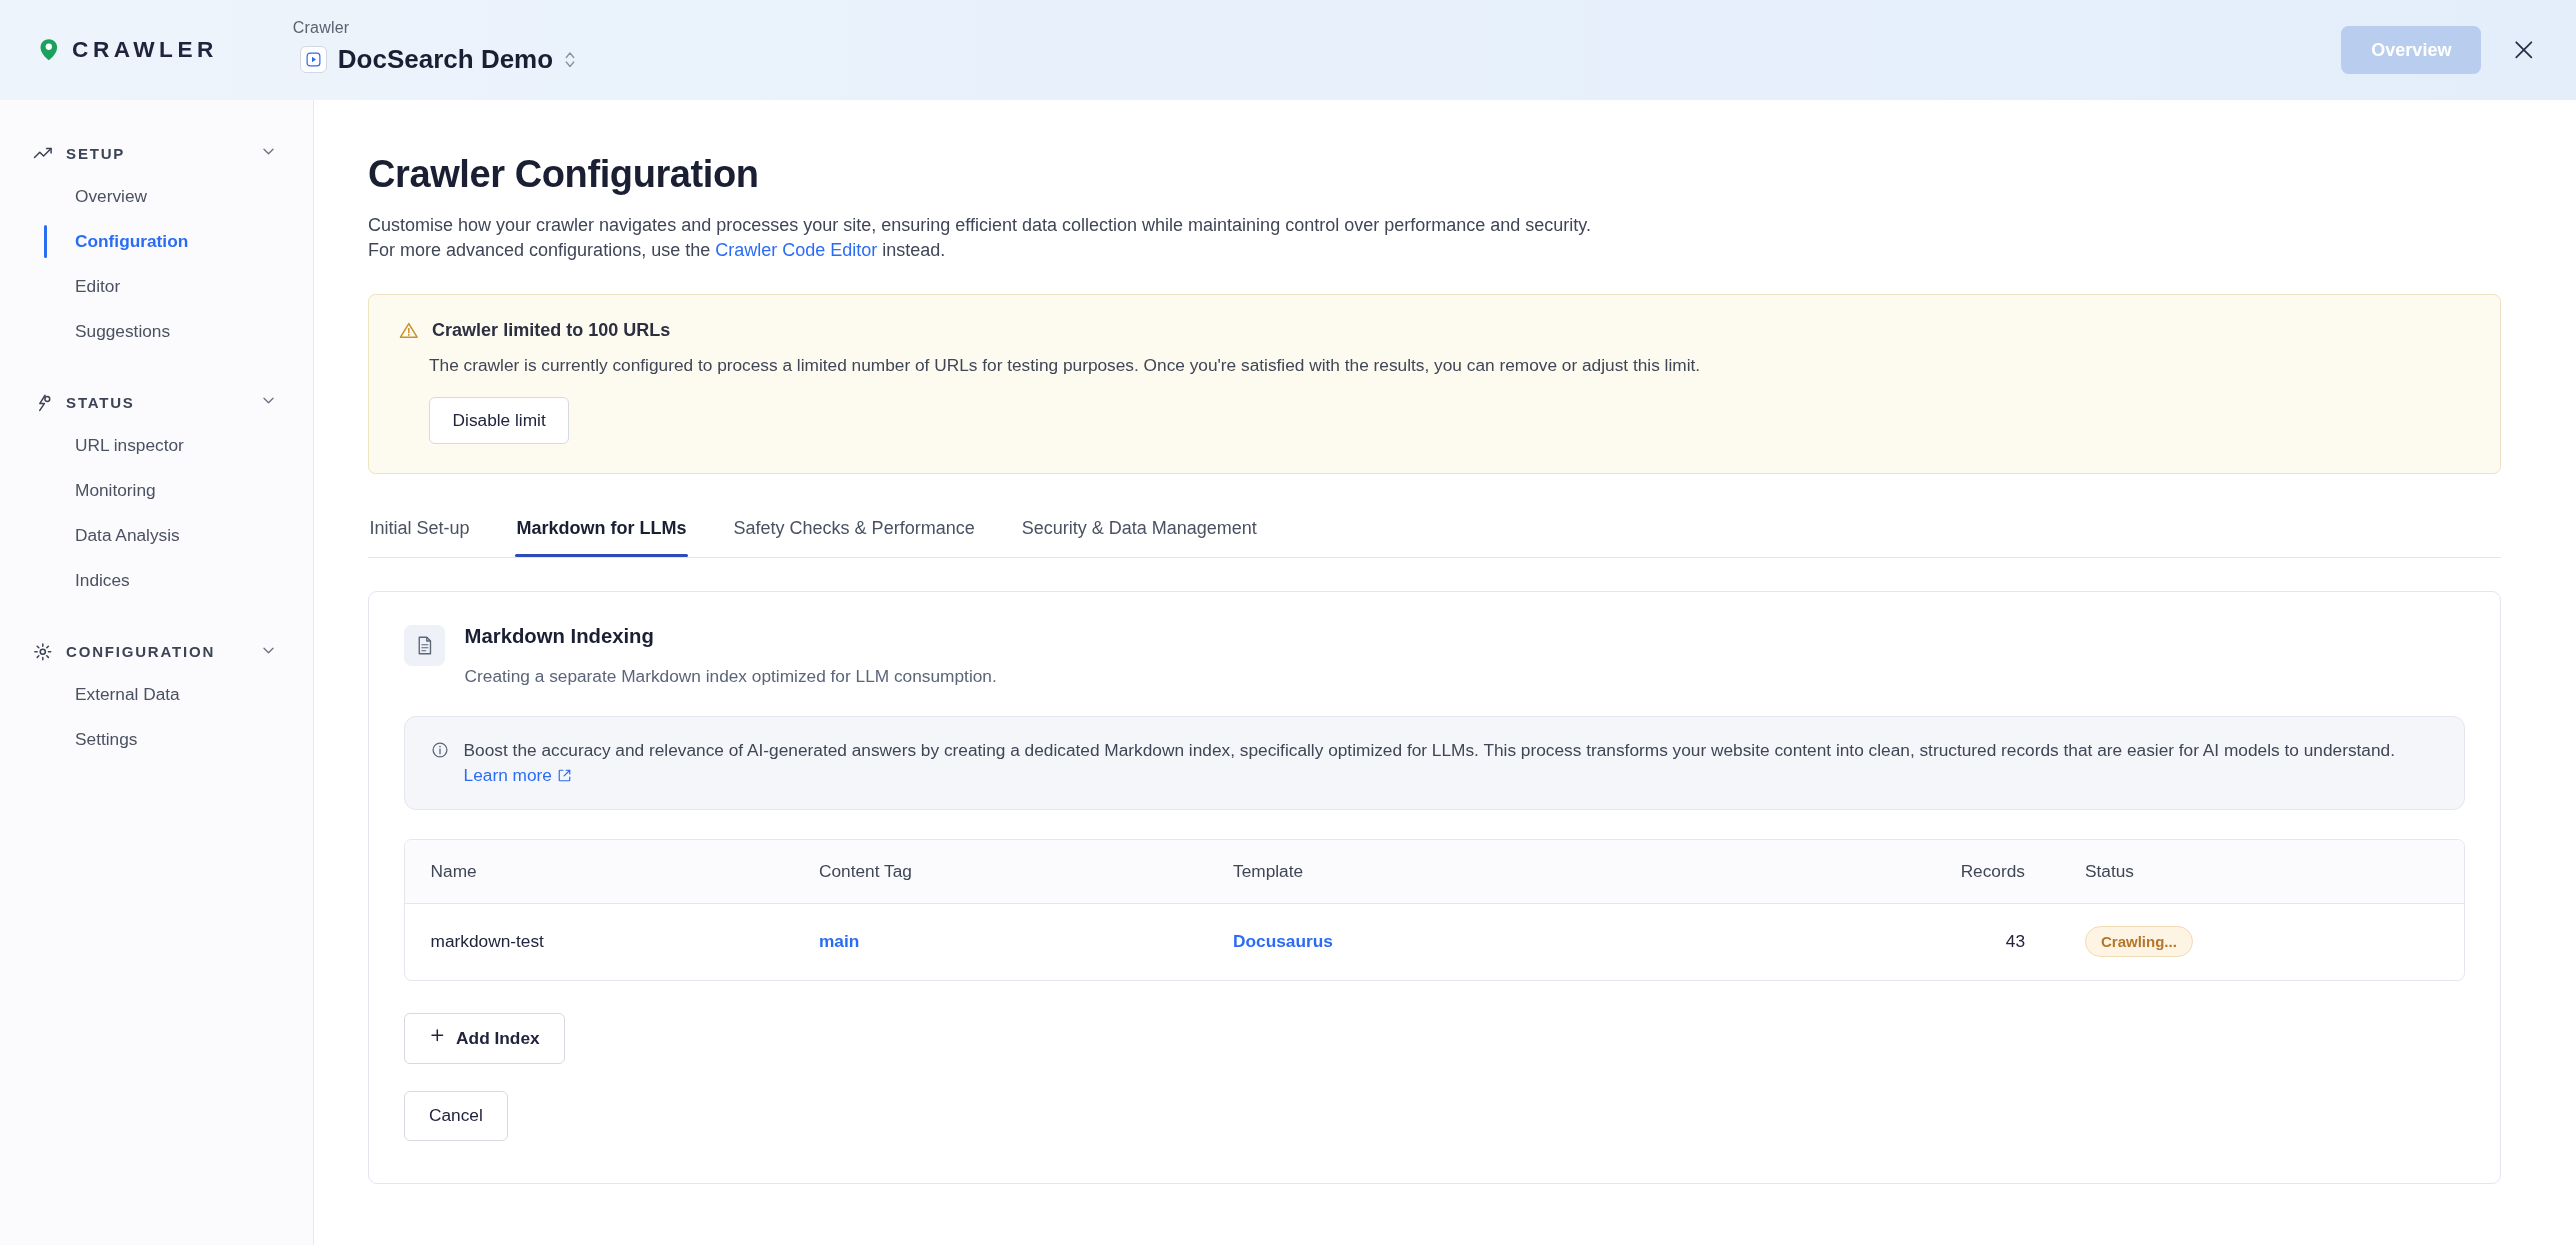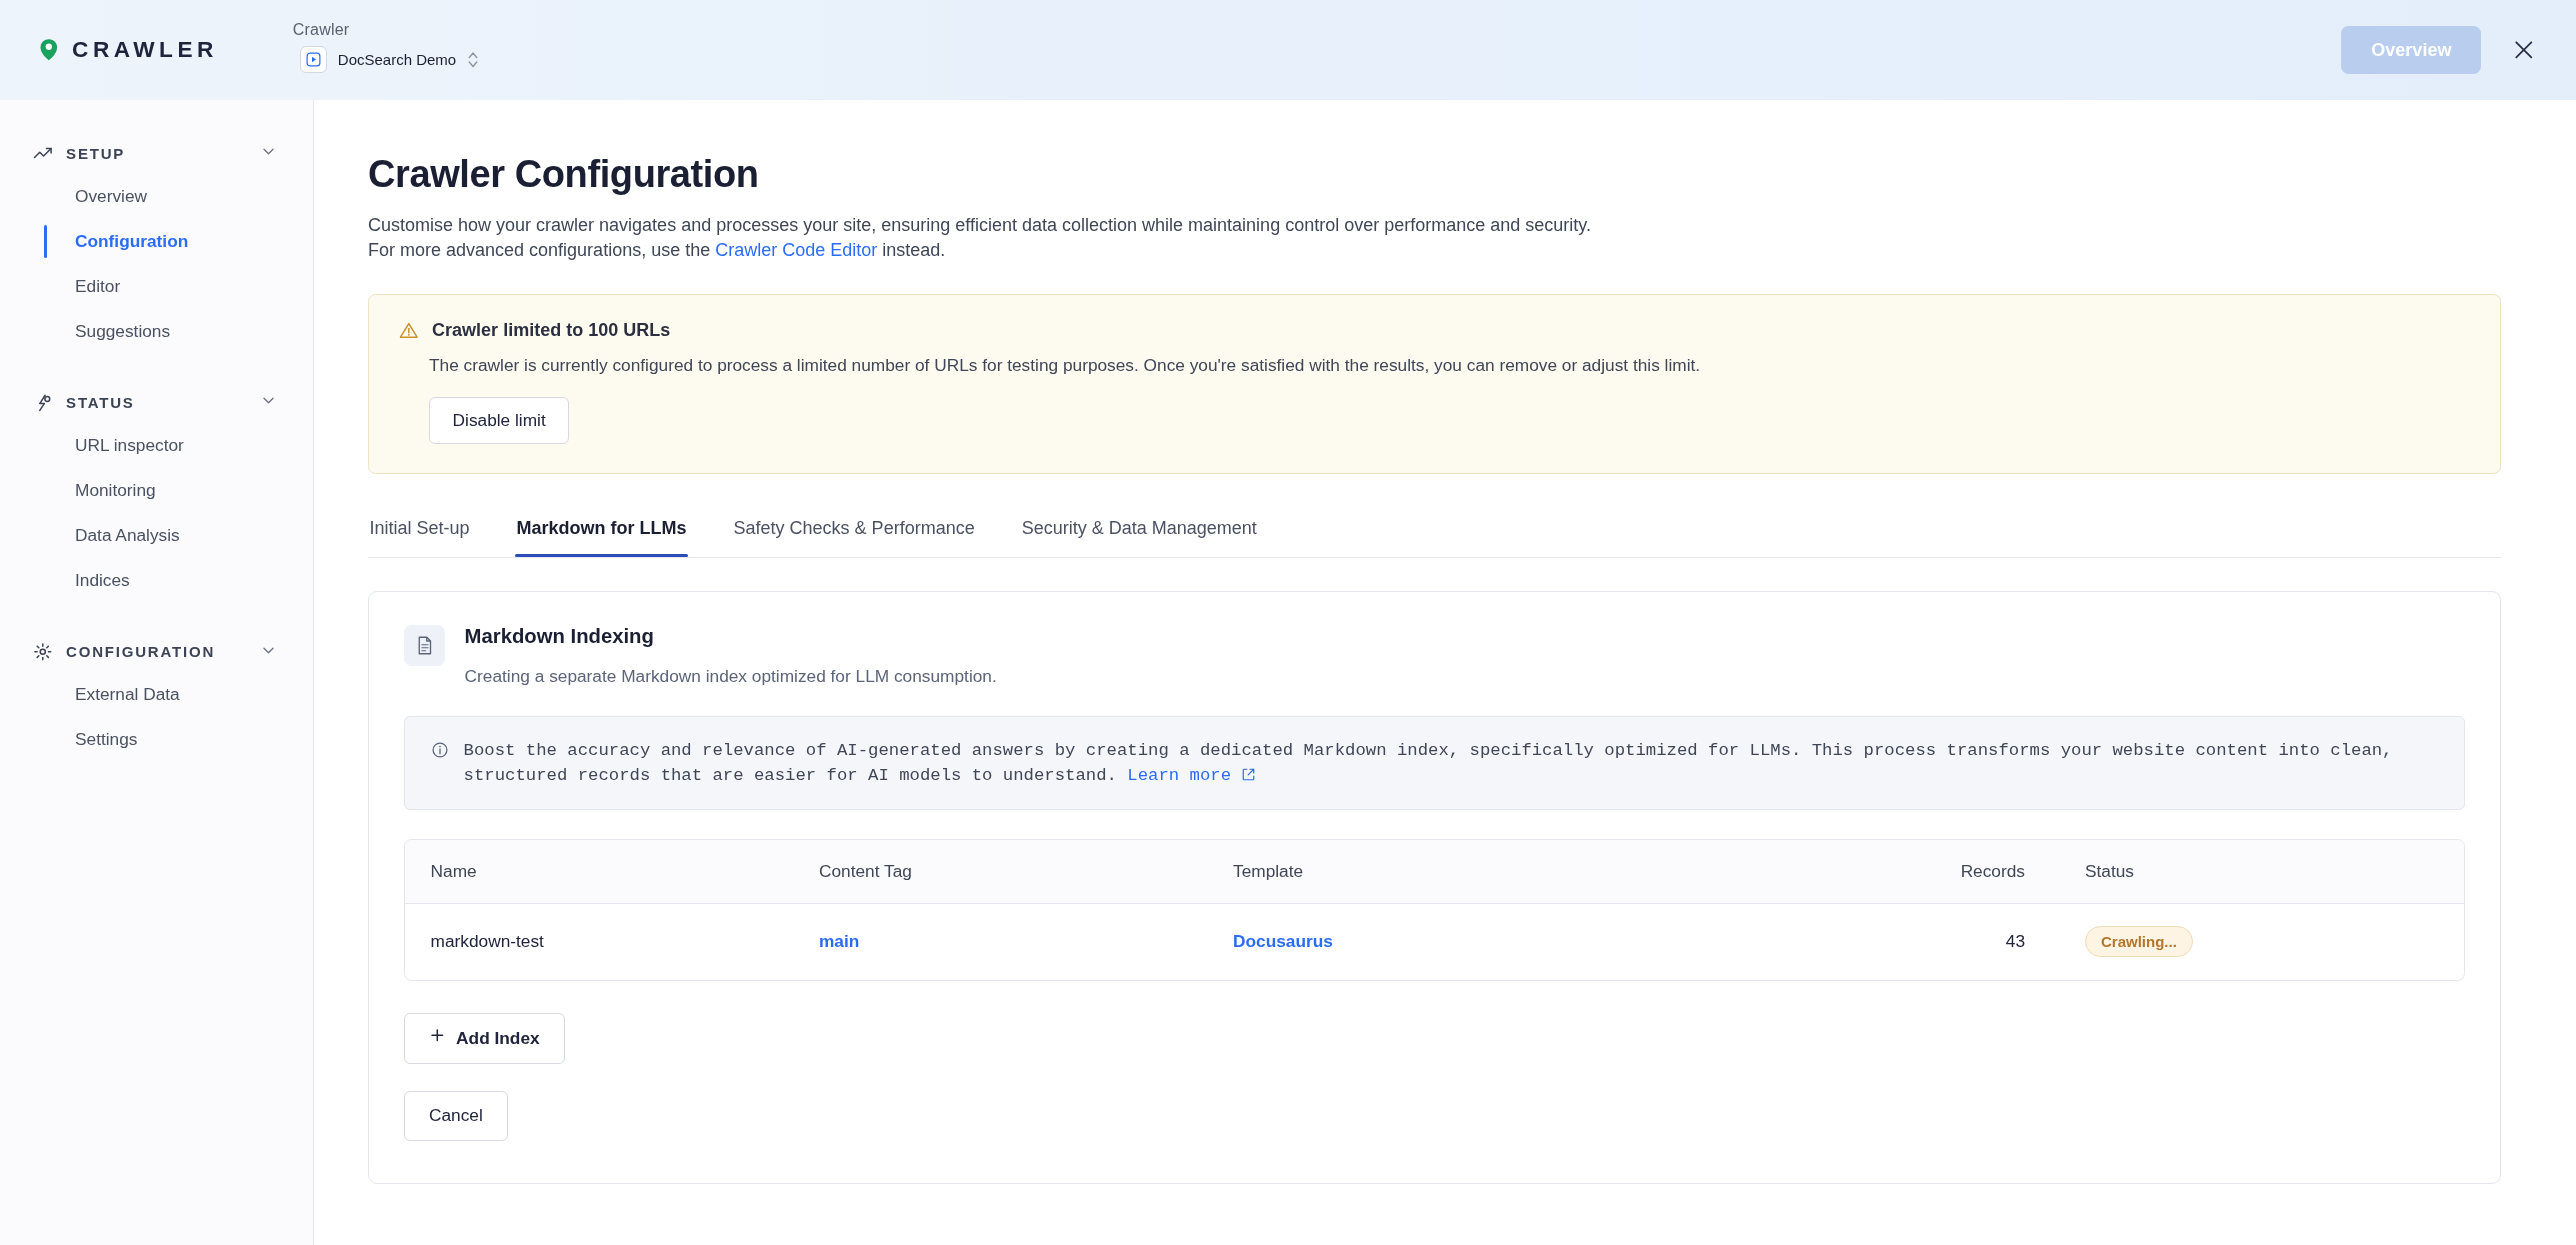--- a/index.html
+++ b/index.html
@@ -33,21 +33,21 @@
     display: flex; align-items: center; gap: 10.5px;
     padding: 6px 10.5px 6px 7.5px;
     border-radius: 6px;
   }
   .project-icon {
     width: 27px; height: 27px; border-radius: 6px;
     background: #ffffff; border: 0.8px solid #cfd8e3;
     display: flex; align-items: center; justify-content: center;
     color: #2b6cf5;
   }
-  .project-name { font-size: 15px; font-weight: 400; color: #1b1f33; }
+  .project-name { font-size: 26px; font-weight: 700; color: #1b1f33; }
   .stepper { display: flex; flex-direction: column; gap: 3px; color: #8a93a3; line-height: 0; }
   .topbar-right { margin-left: auto; display: flex; align-items: center; gap: 22.6px; }
   .overview-btn {
     background: #b9cdee; color: #ffffff; border: none;
     font-size: 18px; font-weight: 600;
     padding: 13.5px 30px; border-radius: 7.5px;
     font-family: "Liberation Sans", sans-serif;
   }
   .close-btn {
     width: 39px; height: 39px; display: flex; align-items: center; justify-content: center;
@@ -147,23 +147,23 @@
     display: flex; align-items: center; justify-content: center; color: #5b6478;
     flex: 0 0 41px;
   }
   .card-title { font-size: 20.3px; font-weight: 700; color: #1b1f33; }
   .card-sub { margin-top: 18px; font-size: 17.3px; color: #5b6478; }
 
   .info-box {
     margin-top: 29px;
     background: #f4f6fa;
     border: 0.8px solid #e3e6ee;
-    border-radius: 6px;
+    border-radius: 12px;
     padding: 21px 25.6px;
-    display: flex; gap: 15px; align-items: flex-start; font-family: Liberation Mono, monospace;
+    display: flex; gap: 15px; align-items: flex-start;
   }
   .info-icon { color: #5b6478; flex: 0 0 auto; margin-top: 3px; }
   .info-text { font-size: 17.3px; line-height: 1.45; color: #3f4656; }
 
   
   .tbl { margin-top: 29px; border: 0.8px solid #e3e6ee; border-radius: 7.5px; overflow: hidden; }
   .tbl-row { display: flex; align-items: center; }
   .tbl-head { background: #fbfbfd; border-bottom: 0.8px solid #e3e6ee; }
   .tbl-head .c { font-size: 17.3px; color: #3f4656; padding: 21px 0; }
   .tbl-body .c { font-size: 17.3px; color: #21243d; padding: 22.6px 0; }

